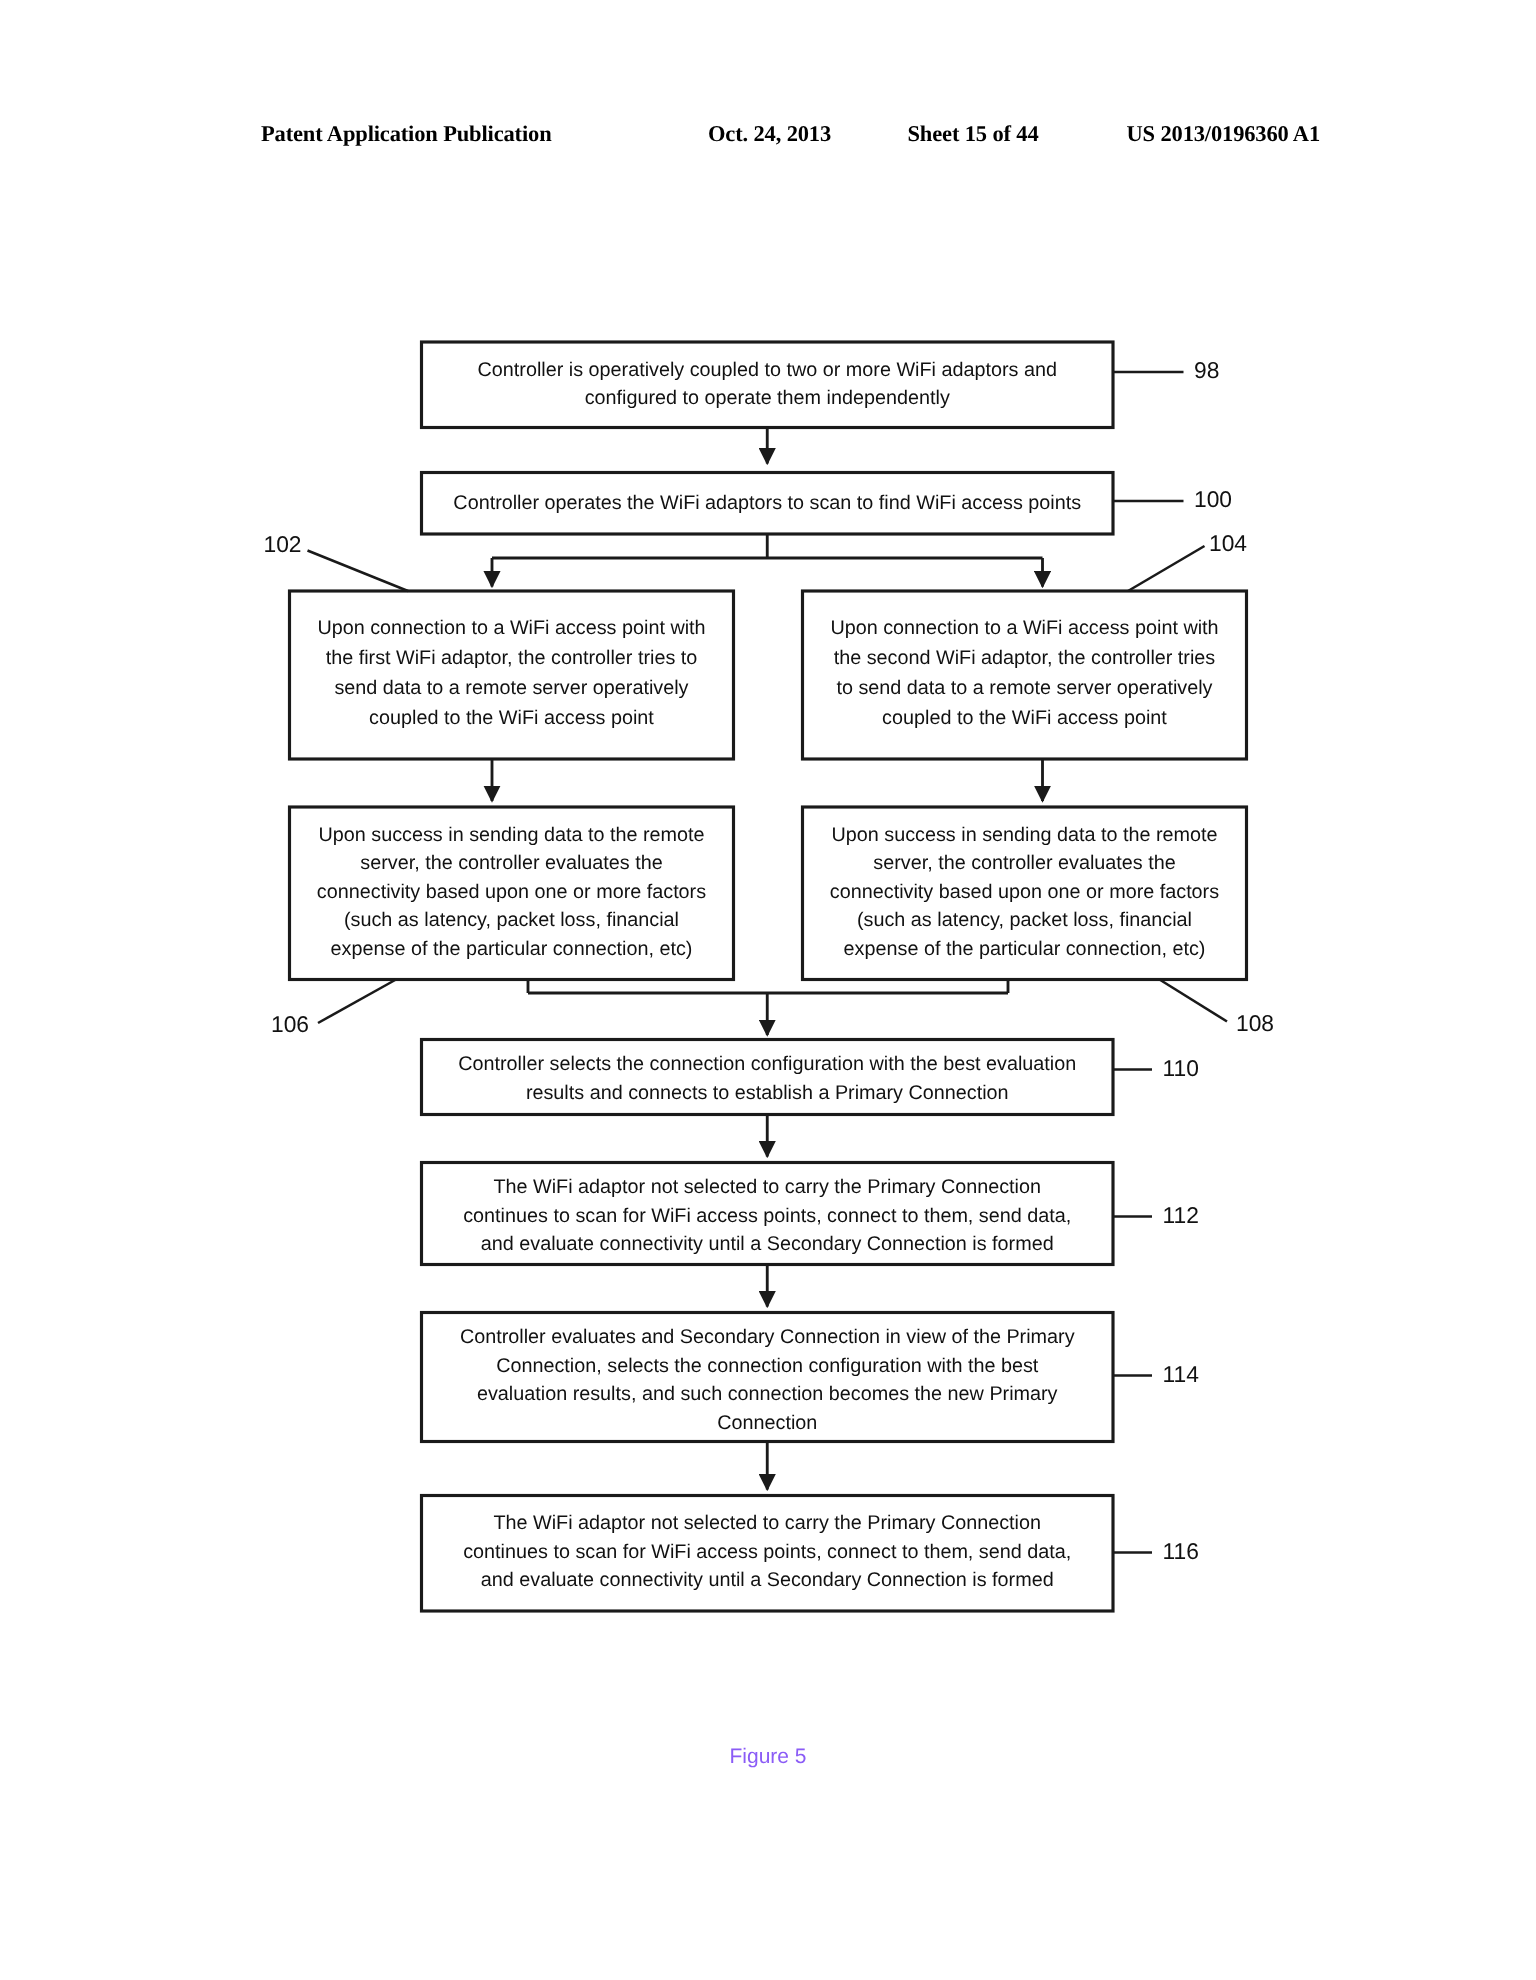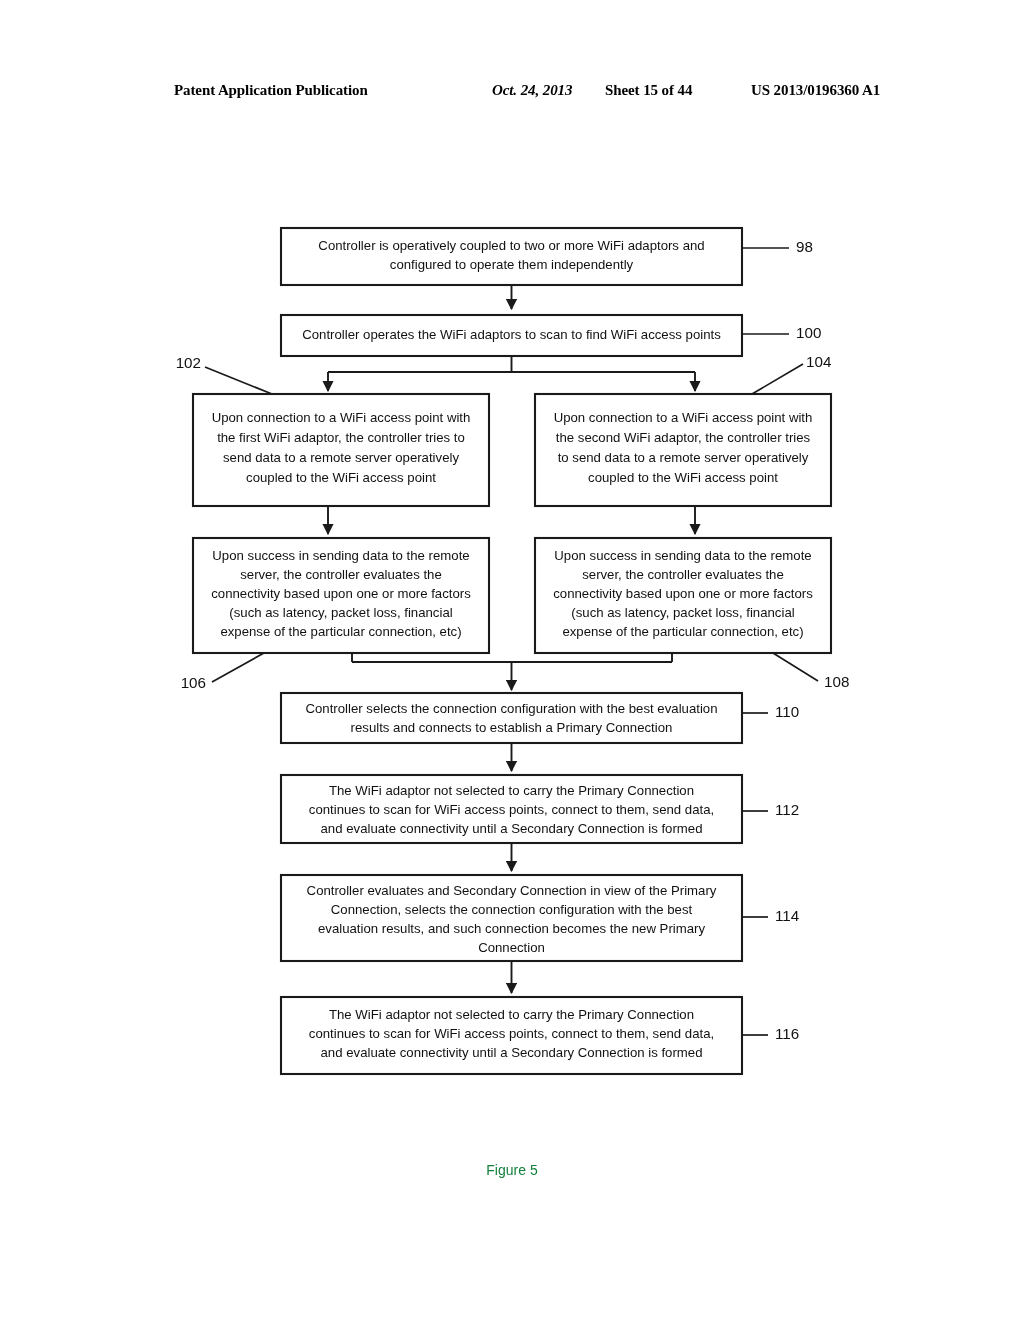--- a/index.html
+++ b/index.html
@@ -26,21 +26,21 @@
     display: flex;
     align-items: baseline;
     font-family: "Liberation Serif", serif;
     font-weight: bold;
     font-size: 15px;
     letter-spacing: -0.1px;
     white-space: nowrap;
     margin-left: 48px;
   }
   #patent-header .hdr-pub   { position: absolute; left: 126px; }
-  #patent-header .hdr-date  { position: absolute; left: 444px; font-style: italic; }
+  #patent-header .hdr-date  { position: absolute; left: 424px; }
   #patent-header .hdr-sheet { position: absolute; left: 557px; }
   #patent-header .hdr-num   { position: absolute; left: 703px; }
 
   
   #figure-stage {
     position: absolute;
     left: 0;
     top: 0;
     width: 908px;
     height: 1320px;
@@ -90,21 +90,21 @@
   .ref-num.anchor-end   { text-anchor: end; }
 
   #figure-caption {
     position: absolute;
     left: 0;
     top: 1162px;
     width: 1024px;
     text-align: center;
     font-family: "Liberation Sans", sans-serif;
     font-size: 14px;
-    color: #15803d;
+    color: #8b5cf6;
   }
 </style>
 </head>
 <body>
 
 <div id="patent-header">
   <span class="hdr-pub">Patent Application Publication</span>
   <span class="hdr-date">Oct. 24, 2013</span>
   <span class="hdr-sheet">Sheet 15 of 44</span>
   <span class="hdr-num">US 2013/0196360 A1</span>

